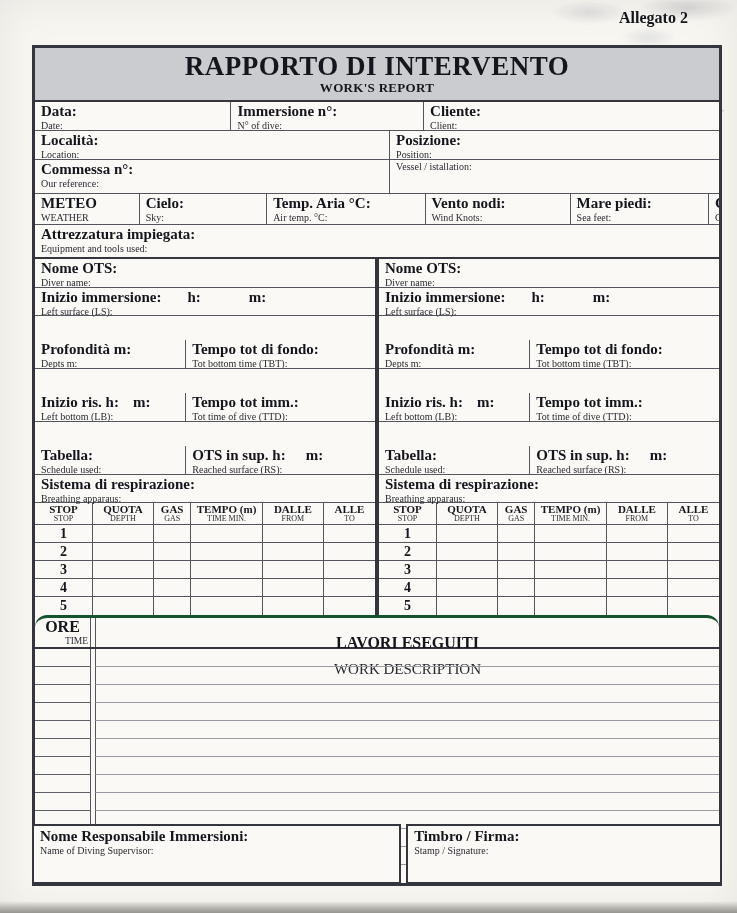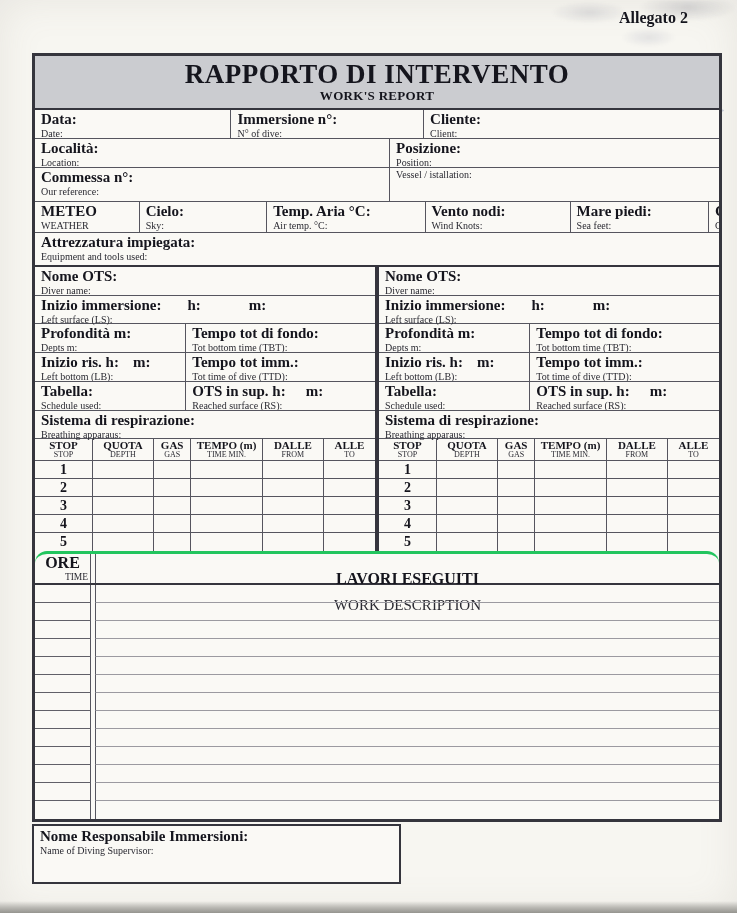--- a/index.html
+++ b/index.html
@@ -46,21 +46,21 @@
     position: absolute; left: 0; bottom: 0; width: 100%; height: 12px;
     background: linear-gradient(to bottom, rgba(150,149,144,0), #b9b8b3 55%, #95948f);
   }
   
   .allegato {
     position: absolute; top: 9px; left: 619px;
     font-size: 16px; font-weight: bold;
   }
   
   .form {
-    position: absolute; left: 32px; top: 53px; width: 690px;
+    position: absolute; left: 32px; top: 45px; width: 690px;
     border: 3px solid #35353d;
     background: #faf9f5;
   }
   .title-band {
     height: 54px;
     background: #cbccd0;
     border-bottom: 2px solid #35353d;
     text-align: center;
     padding-top: 4px;
   }
@@ -83,21 +83,21 @@
   .m-meteo { width: 11.3%; } .m-cielo { width: 15.2%; } .m-temp { width: 20.3%; }
   .m-vento { width: 18.1%; } .m-mare { width: 17.0%; } .m-corr { flex: 1; }
 
   
   .diver-panels { display: flex; border-top: 2px solid #35353d; }
   .panel { flex: 1 1 0; min-width: 0; }
   .panel + .panel { border-left: 4px solid #35353d; }
   .prow { border-bottom: 1px solid #55555e; padding: 1px 4px 0 6px; }
   .p-nome { height: 29px; }
   .p-inizio { height: 28px; }
-  .p-split { height: 29px; display: flex; padding: 0; }
+  .p-split { height: 29px; display: flex; padding: 0; margin-top: 24px; }
   .p-sistema { height: 28px; }
   .pl { width: 44.5%; border-right: 1px solid #55555e; padding: 1px 4px 0 6px; overflow: hidden; }
   .pr { flex: 1; padding: 1px 4px 0 6px; overflow: hidden; }
   .hm { font-weight: bold; font-size: 15px; }
   .gap22 { margin-left: 26px; } .gap45 { margin-left: 48px; }
   .gap14 { margin-left: 14px; } .gap18 { margin-left: 20px; }
 
   .stop-table { width: 100%; }
   .stop-row { display: flex; border-bottom: 1px solid #55555e; }
   .stop-row:last-child { border-bottom: none; }
@@ -105,21 +105,21 @@
   .stop-body { height: 18px; }
   .stop-cell { border-right: 1px solid #55555e; text-align: center; overflow: hidden; }
   .stop-cell:last-child { border-right: none; }
   .sc0 { width: 17%; } .sc1 { width: 18%; } .sc2 { width: 11%; }
   .sc3 { width: 21%; } .sc4 { width: 18%; } .sc5 { flex: 1; }
   .sit { font-size: 11px; font-weight: bold; line-height: 1.1; }
   .sen { font-size: 8px; line-height: 1.0; color: #2a2a32; }
   .stop-num { font-size: 14px; font-weight: bold; line-height: 18px; }
 
   
-  .work-section { border-top: 3px solid #22c55e; border-radius: 12px; }
+  .work-section { border-top: 3px solid #14532d; border-radius: 12px; }
   .work-header { display: flex; height: 31px; border-bottom: 2px solid #35353d; }
   .w-ore { width: 56px; border-right: 1px solid #55555e; text-align: center; }
   .w-gapcol { width: 4px; }
   .w-descbox { flex: 1; border-left: 1px solid #55555e; text-align: center; }
   .ore-it { font-size: 16px; font-weight: bold; line-height: 1.05; padding-top: 1px; }
   .ore-en { font-size: 9.5px; color: #2a2a32; padding-left: 28px; }
   .lav-it { font-size: 16px; font-weight: bold; line-height: 1.1; padding-top: 16px; }
   .lav-en { font-size: 15px; color: #2a2a32; margin-top: 9px; }
   .work-rows { display: flex; flex-direction: column; height: 234px; }
   .work-row { display: flex; flex: 1 1 0; }
@@ -534,16 +534,20 @@
         </div>
     </div>
 
   </div>
 
   <div class="footer">
     <div class="fbox fbox-left">
       <div class="it">Nome Responsabile Immersioni:</div>
       <div class="en">Name of Diving Supervisor:</div>
     </div>
+    <div class="fbox fbox-right">
+      <div class="it">Timbro / Firma:</div>
+      <div class="en">Stamp / Signature:</div>
+    </div>
   </div>
 
   <div class="scan-bottom"></div>
 </div>
 
 </body></html>

